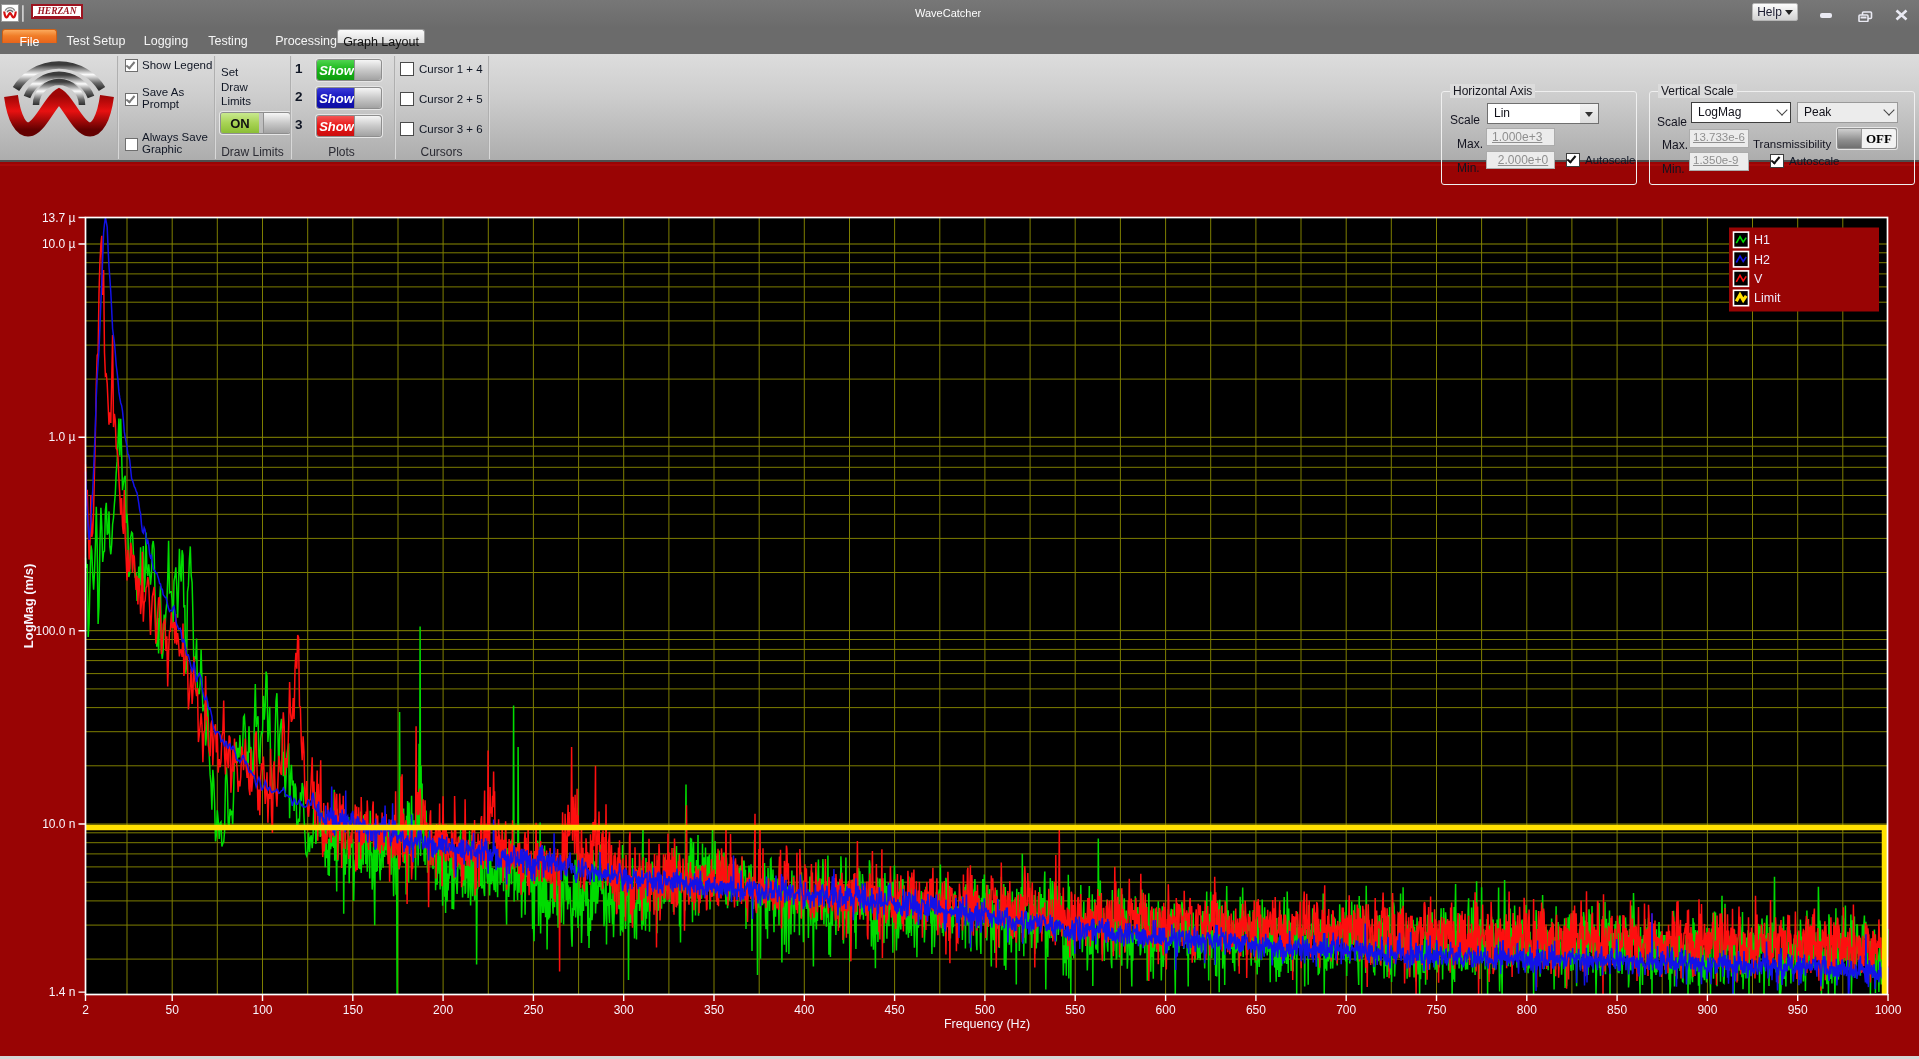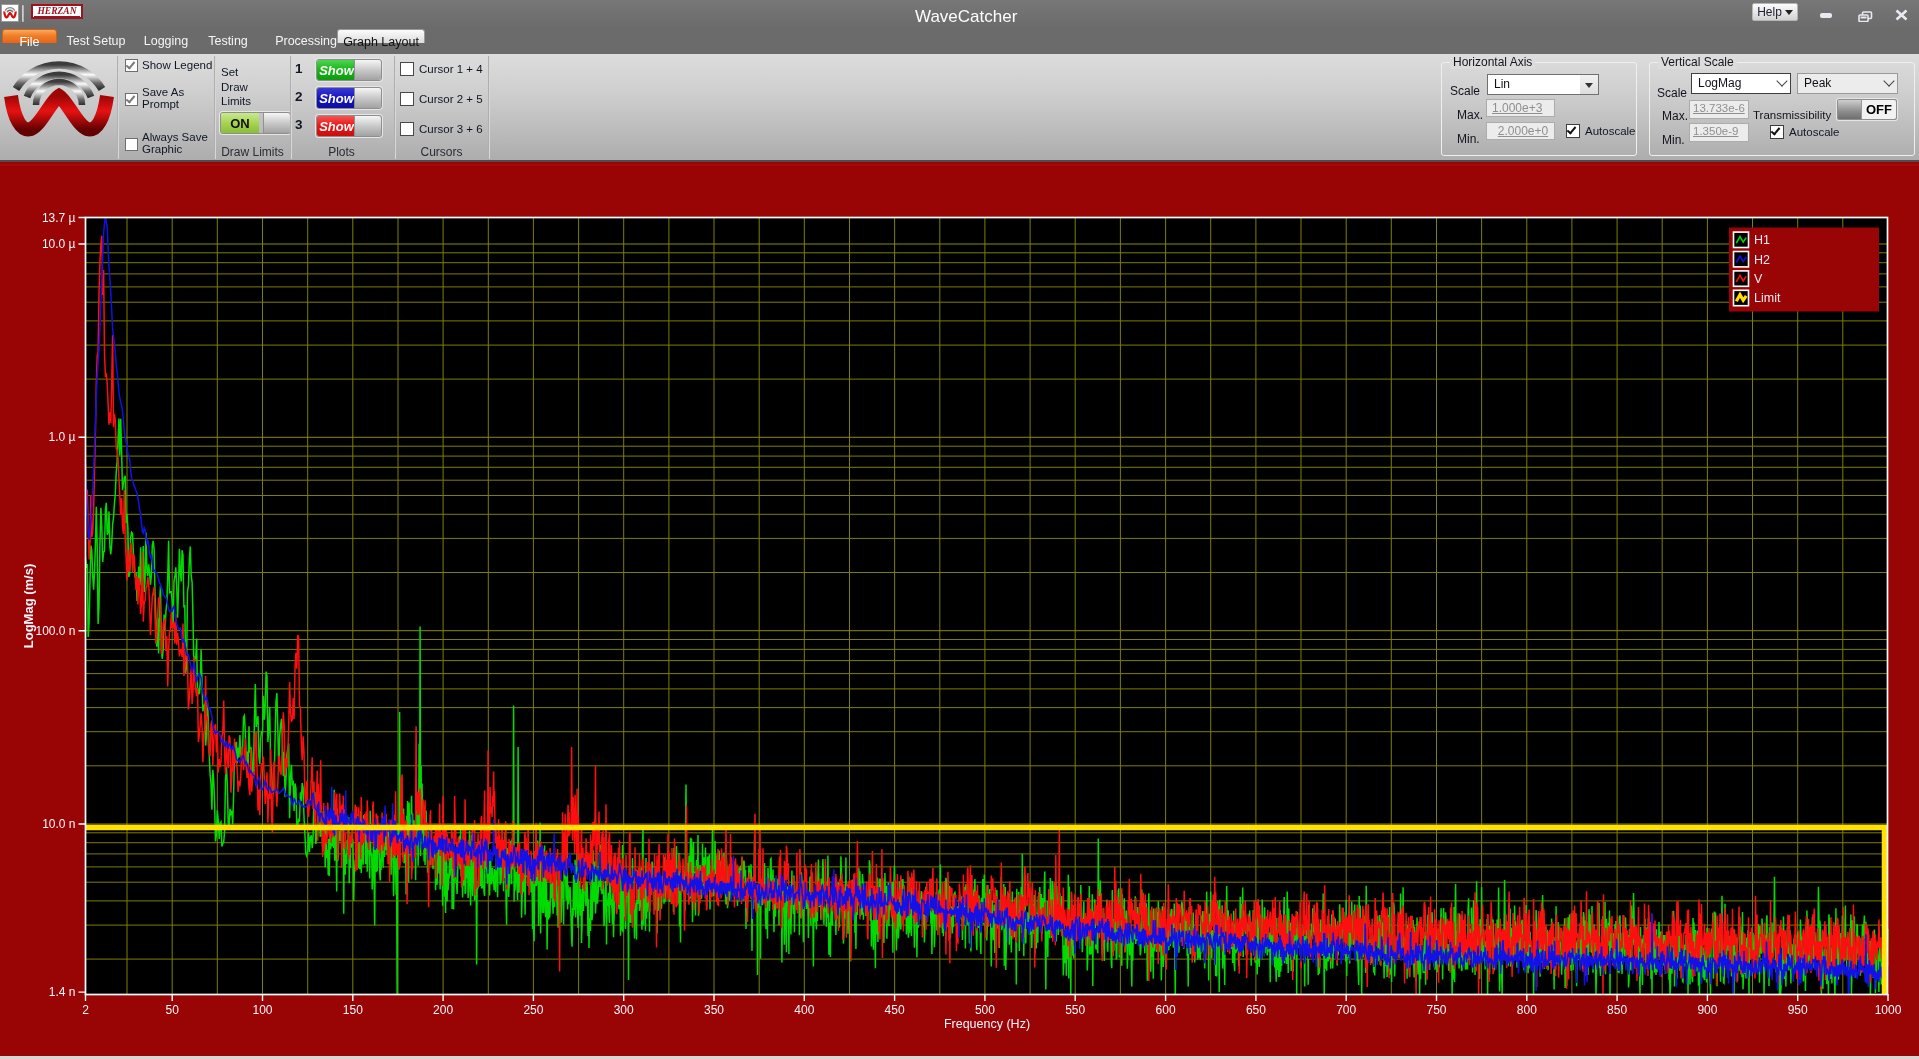--- a/index.html
+++ b/index.html
@@ -7,21 +7,21 @@
 body { position:relative; background:#990404; }
 .abs { position:absolute; }
 
 
 #titlebar { left:0; top:0; width:1919px; height:28px; background:linear-gradient(180deg,#777777,#6b6b6b); }
 #appicon { left:1px; top:4px; width:18px; height:18px; background:#fff; border:1px solid #9a9a9a; }
 #tbsep { left:22px; top:5px; width:2px; height:17px; background:linear-gradient(90deg,#d9d9d9,#aaa); border-radius:2px; }
 #herzanlogo { left:31px; top:4px; width:52px; height:15px; background:#fff; border:2px solid #9c1420; padding:0; text-align:center; }
 #herzanlogo .hz { font-family:"Liberation Serif", serif; font-style:italic; font-weight:bold; font-size:9.5px; color:#9c1420; line-height:10px; letter-spacing:0px; }
 #herzanlogo .hzbar { margin:0 1px; height:3px; background:#9c1420; }
-#wtitle { left:915px; top:7px; color:#fdfdfd; font-size:17px; }
+#wtitle { left:915px; top:7px; color:#fdfdfd; font-size:11px; }
 #helpbtn { left:1752px; top:3px; width:46px; height:18px; background:linear-gradient(180deg,#fdfdfd,#d2d2d2); border:1px solid #b5b5b5; border-radius:2px; font-size:12px; color:#1c1c30; text-align:center; line-height:16px; }
 #helpbtn .arr { display:inline-block; margin-left:3px; width:0; height:0; border-left:4px solid transparent; border-right:4px solid transparent; border-top:5px solid #222; vertical-align:middle; }
 #minbtn { left:1820px; top:13px; width:12px; height:4.5px; background:#e9e9f2; border-radius:2px; }
 #restorebtn { left:1858px; top:8px; width:15px; height:11px; }
 #closebtn { left:1895px; top:7px; width:13px; height:12px; }
 
 
 #tabrow { left:0; top:28px; width:1919px; height:26px; background:#6b6b6b; }
 .tab { position:absolute; top:1px; height:14px; color:#f5f5f5; font-size:12.5px; text-align:center; line-height:25px; }
 #tab-file { left:2px; width:55px; background:linear-gradient(180deg,#fba95c,#f07d28 45%,#e8641a); border-radius:3px 3px 0 0; border:1px solid #d06014; border-bottom:none; color:#fff; }
@@ -35,21 +35,21 @@
 .cb .chk { position:absolute; left:2px; top:0px; width:5px; height:9px; border:solid #7a7a7a; border-width:0 2px 2px 0; transform:rotate(40deg); }
 .cb .chkb { border-color:#111; }
 .cblabel { position:absolute; font-size:11.5px; color:#101624; }
 
 
 .tog { position:absolute; height:22px; border:1px solid #8e8e8e; border-radius:3px; overflow:hidden; box-shadow:0 0 0 1px #e6e6e6; }
 .tog .col { position:absolute; left:0; top:0; height:100%; text-align:center; }
 .tog .knob { position:absolute; right:0; top:0; height:100%; background:linear-gradient(180deg,#f6f6f6,#c9c9c9 50%,#a2a2a2); border-left:1px solid #909090; border-radius:0 3px 3px 0; }
 
 
-.gbox { position:absolute; border:1px solid #efefef; border-radius:3px; }
+.gbox { position:absolute; border:1px solid #efefef; border-radius:3px;margin-top:29px; }
 .gbox .gtitle { position:absolute; left:8px; top:-8px; font-size:12px; color:#16161e; background:#dcdcdc; padding:0 3px; }
 .flabel { position:absolute; font-size:12px; color:#13131f; }
 .combo { position:absolute; background:#fff; border:1px solid #707070; font-size:12px; color:#101018; }
 .combo .ctext { position:absolute; left:6px; top:2px; }
 .combo .cbtn { position:absolute; right:0; top:0; width:18px; height:100%; background:linear-gradient(180deg,#f2f2f2,#ddd); }
 .combo .carr { position:absolute; right:5px; top:8px; width:0; height:0; border-left:4px solid transparent; border-right:4px solid transparent; border-top:5px solid #333; }
 .combo .chev { position:absolute; right:4px; top:3px; width:8px; height:8px; border:solid #444; border-width:0 0 1.8px 1.8px; transform:rotate(-45deg); }
 .tbox { position:absolute; background:#ececec; border:1px solid #acacac; font-size:12px; color:#8f8f8f; padding:1px 0 0 5px;text-decoration:underline; }
 
 #bottomstrip { left:0; top:1056px; width:1919px; height:3px; background:#d6d6d6; }
@@ -242,21 +242,21 @@
       <div class="ctext">LogMag</div>
         <div class="chev"></div>
     </div>
     <div class="combo" style="left:147px;top:10px;width:101px;height:21px;background:#ececec;border-color:#9a9a9a;">
       <div class="ctext">Peak</div>
         <div class="chev"></div>
     </div>
     <div class="flabel" style="left:12px;top:46px;">Max.</div>
     <div class="tbox" style="left:39px;top:37px;width:60px;height:19px;padding-left:3px;font-size:11.5px;">13.733e-6</div>
     <div class="flabel" style="left:103px;top:46px;font-size:11.5px;">Transmissibility</div>
-    <div class="tog" style="left:187px;top:36px;width:60px;height:21px;border-radius:2px;">
+    <div class="tog" style="left:187px;top:36px;width:60px;height:21px;border-radius:2px;font-family:Liberation Serif, serif;">
       <div class="col" style="width:25px;background:linear-gradient(180deg,#cfcfcf,#8d8d8d 60%,#6f6f6f);"></div>
       <div class="knob" style="width:35px;background:#f2f2f2;border-left:1px solid #999;font-weight:bold;font-size:13px;color:#000;line-height:19px;text-align:center;">OFF</div>
     </div>
     <div class="flabel" style="left:12px;top:70px;">Min.</div>
     <div class="tbox" style="left:39px;top:60px;width:60px;height:19px;padding-left:3px;font-size:11.5px;">1.350e-9</div>
     <div class="cb" style="left:120px;top:62px;width:14px;height:14px;border-color:#3c3c3c;">
         <div class="chk chkb"></div>
       </div>
     <div class="cblabel" style="left:139px;top:63px;">Autoscale</div>
   </div>

